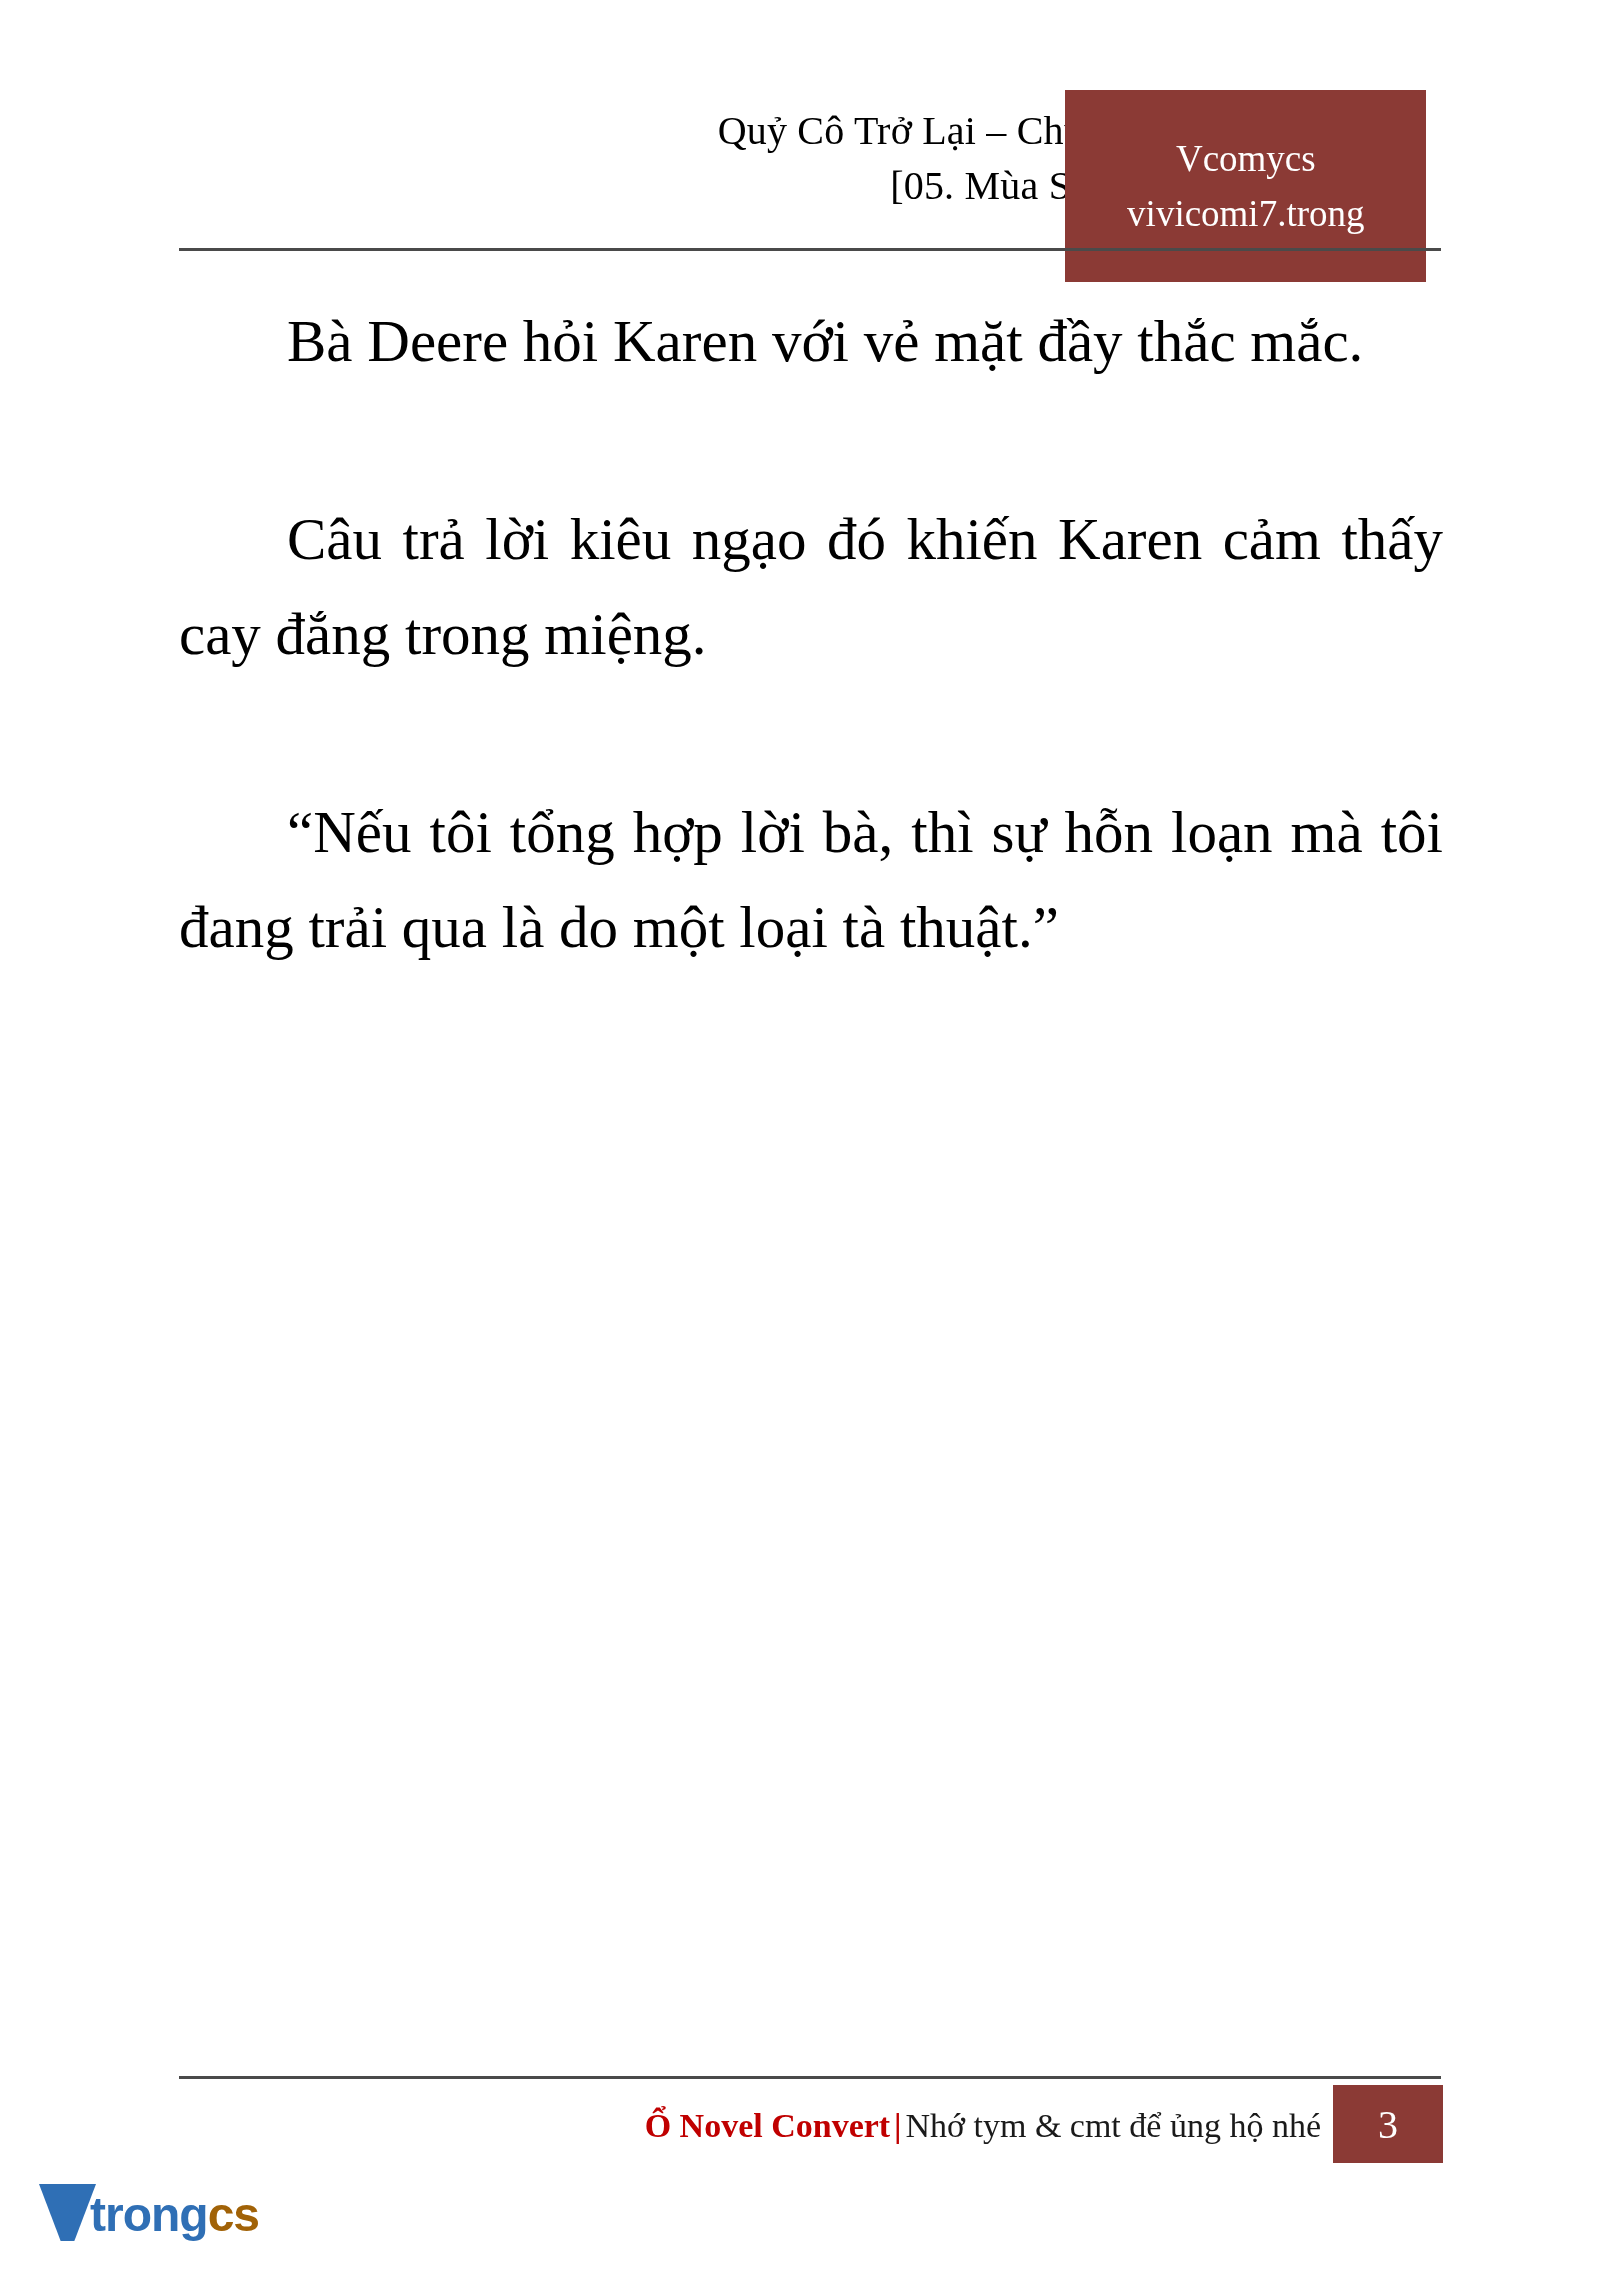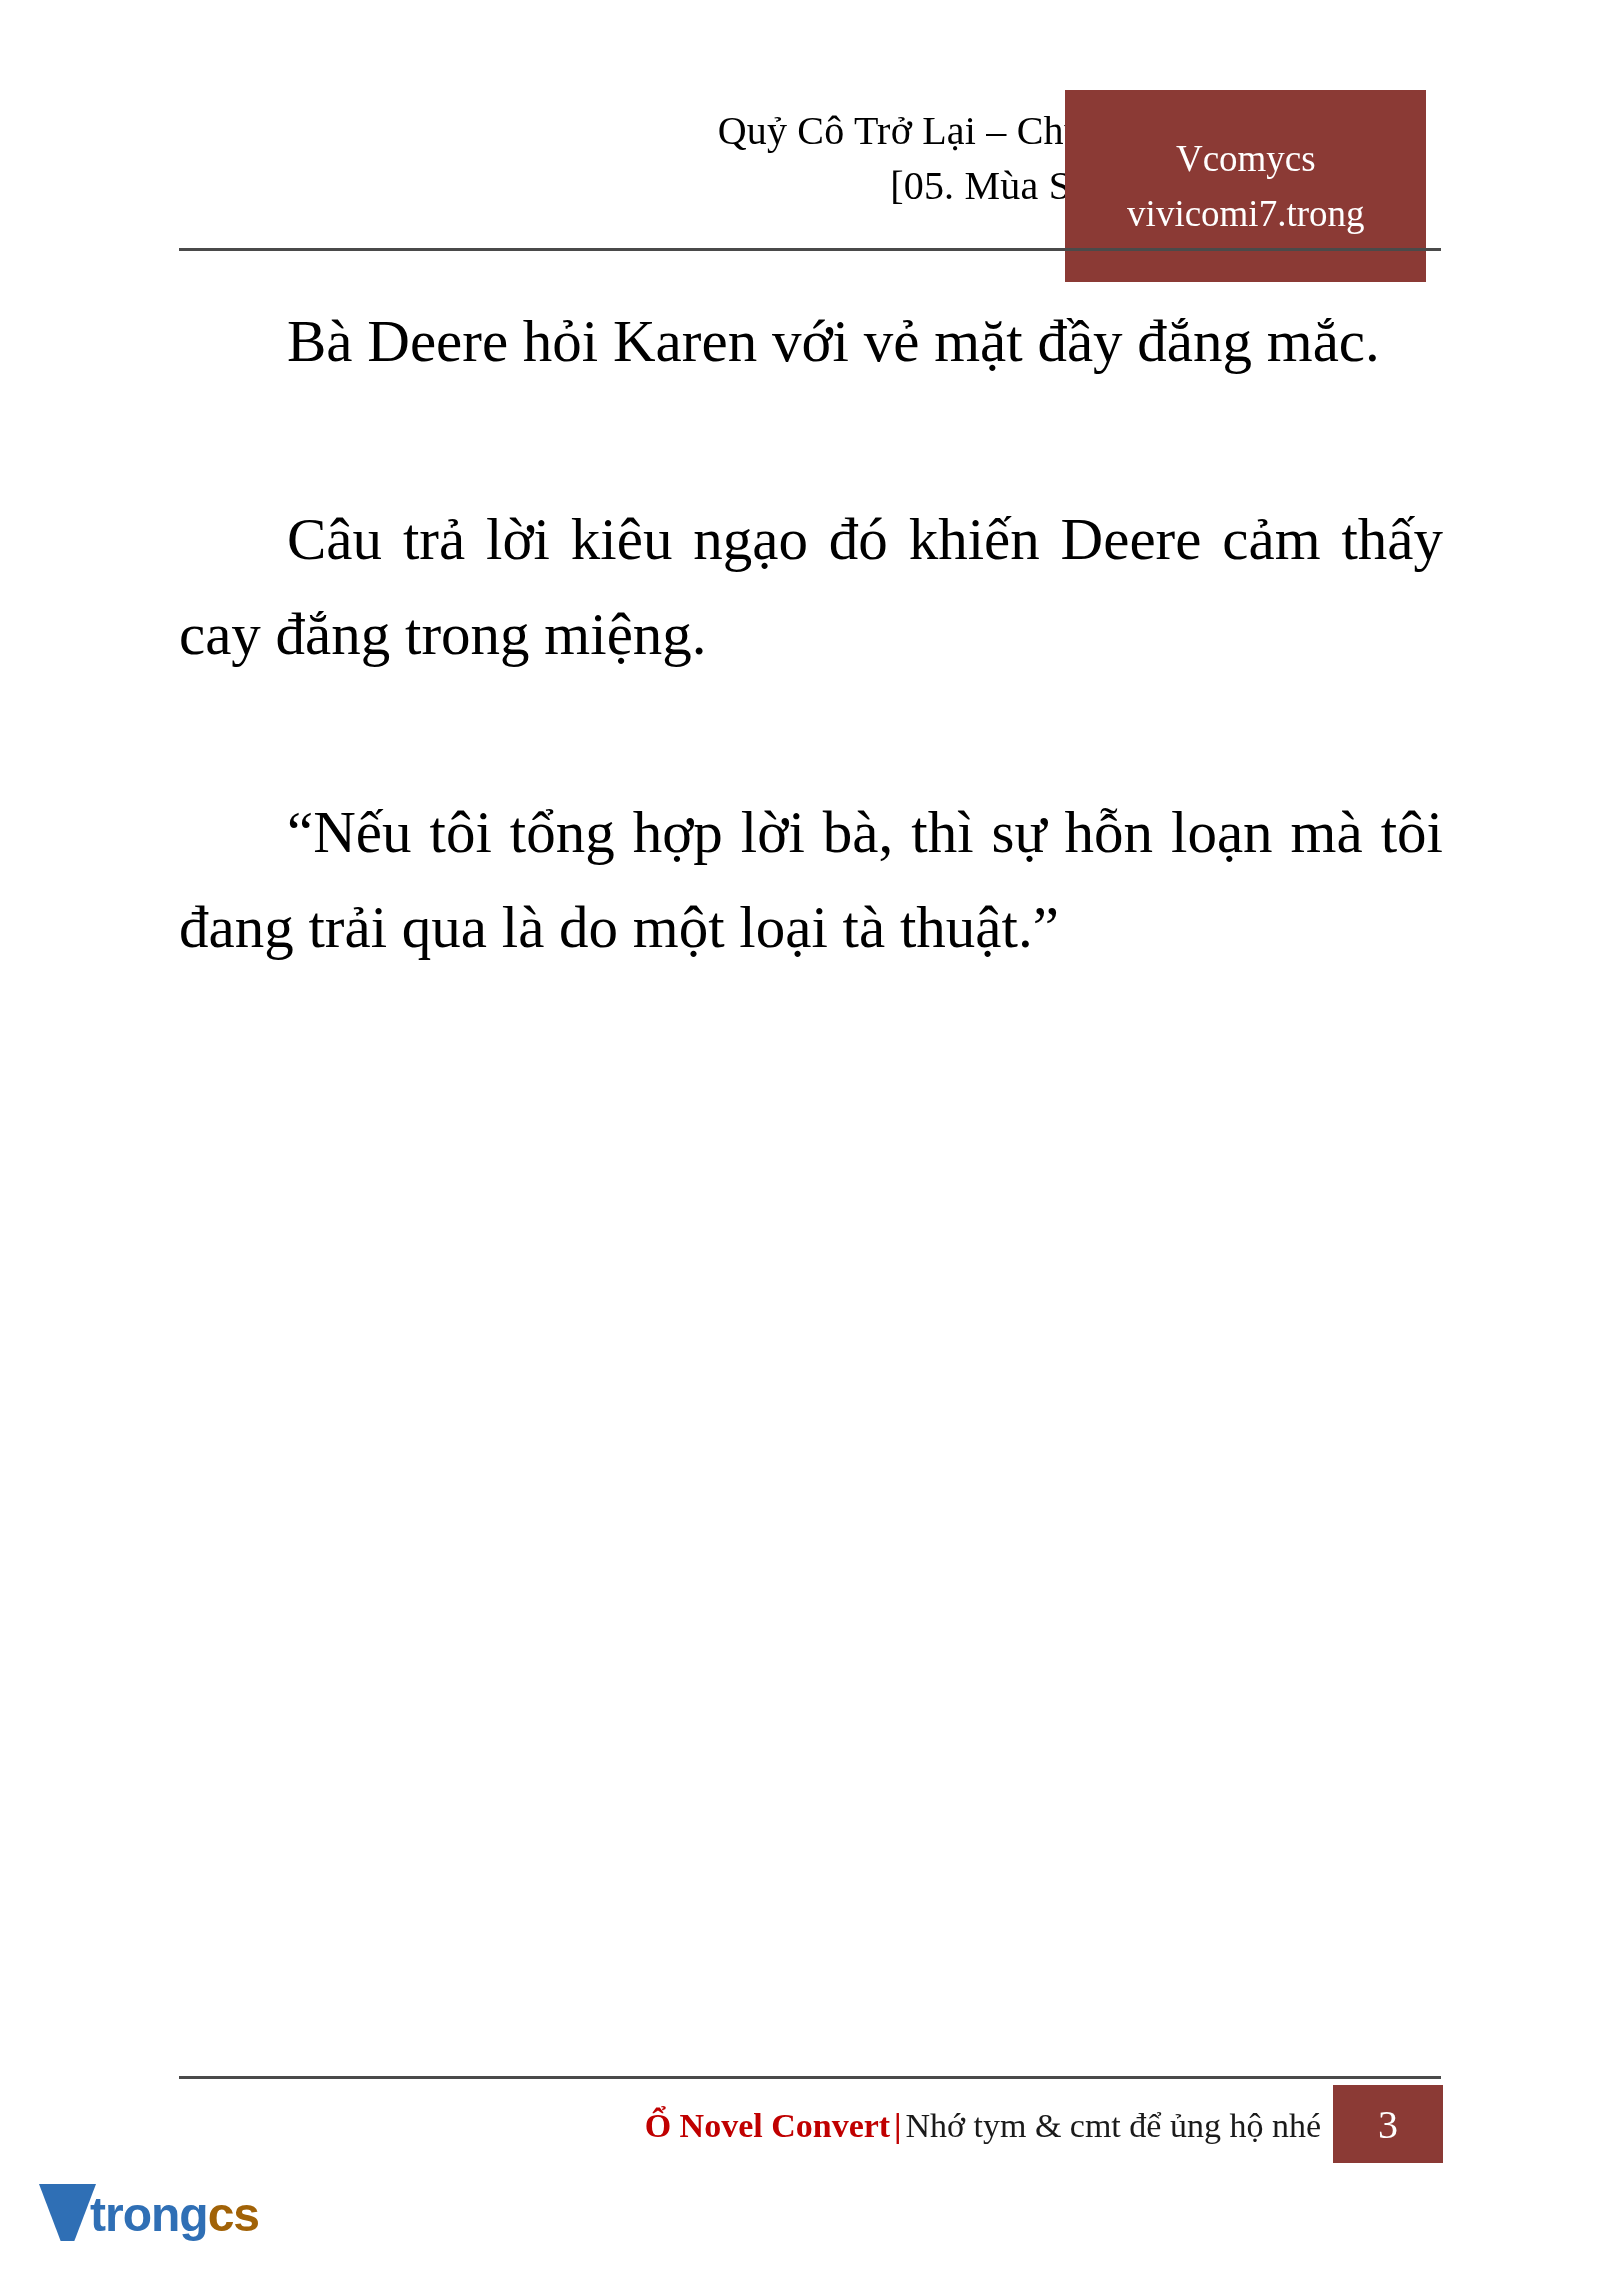--- a/index.html
+++ b/index.html
@@ -176,22 +176,22 @@
   <div class="header">
     <div class="header-title"><span>Quỷ Cô Trở Lại – Chương 41</span><br><span>[05. Mùa Săn Bắn]</span></div>
     <div class="header-badge">
       <span class="b1">Vcomycs</span>
       <span class="b2">vivicomi7.trong</span>
     </div>
   </div>
   <div class="header-rule"></div>
 
   <div class="content">
-    <p class="para">Bà Deere hỏi Karen với vẻ mặt đầy đắng mắc.</p>
-    <p class="para">Câu trả lời kiêu ngạo đó khiến Deere cảm thấy cay đắng trong miệng.</p>
+    <p class="para">Bà Deere hỏi Karen với vẻ mặt đầy thắc mắc.</p>
+    <p class="para">Câu trả lời kiêu ngạo đó khiến Karen cảm thấy cay đắng trong miệng.</p>
     <p class="para">“Nếu tôi tổng hợp lời bà, thì sự hỗn loạn mà tôi đang trải qua là do một loại tà thuật.”</p>
   </div>
 
   <div class="footer-rule"></div>
   <div class="footer">
     <div class="footer-text"><span class="footer-brand">Ổ Novel Convert</span><span class="footer-sep">|</span><span class="footer-note">Nhớ tym &amp; cmt để ủng hộ nhé</span></div>
     <div class="page-number">3</div>
   </div>
 
   <div class="watermark">

